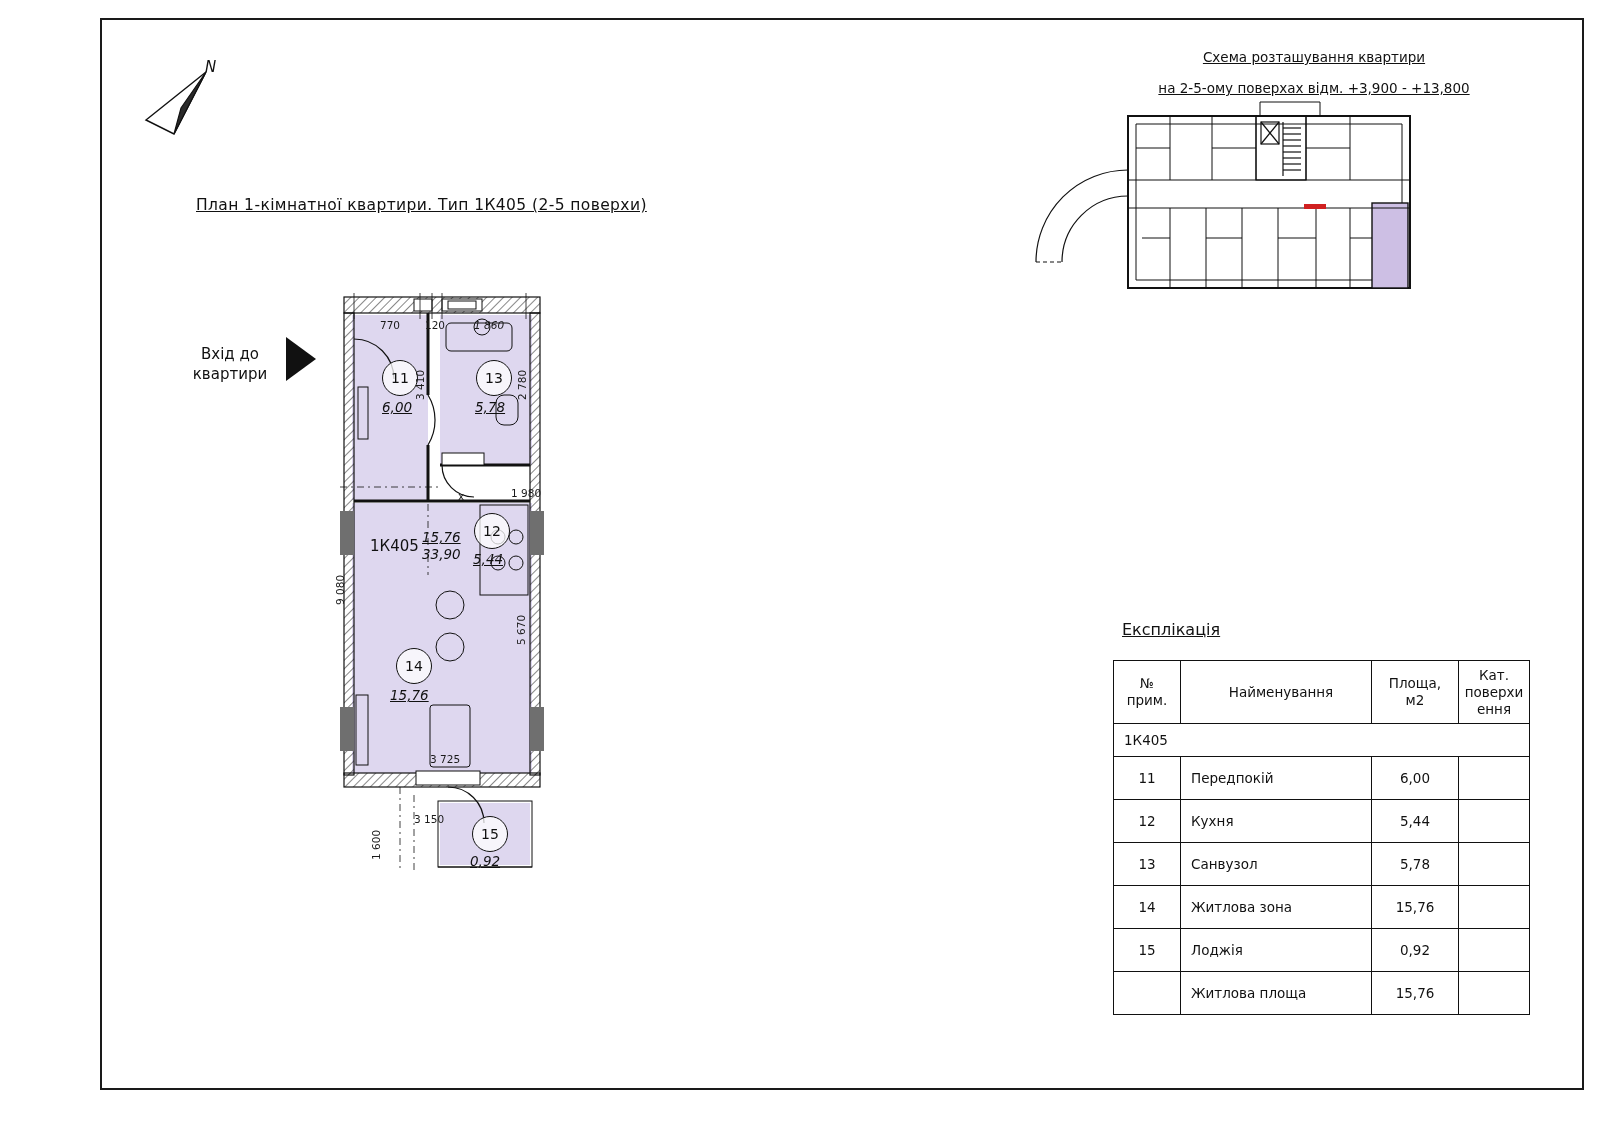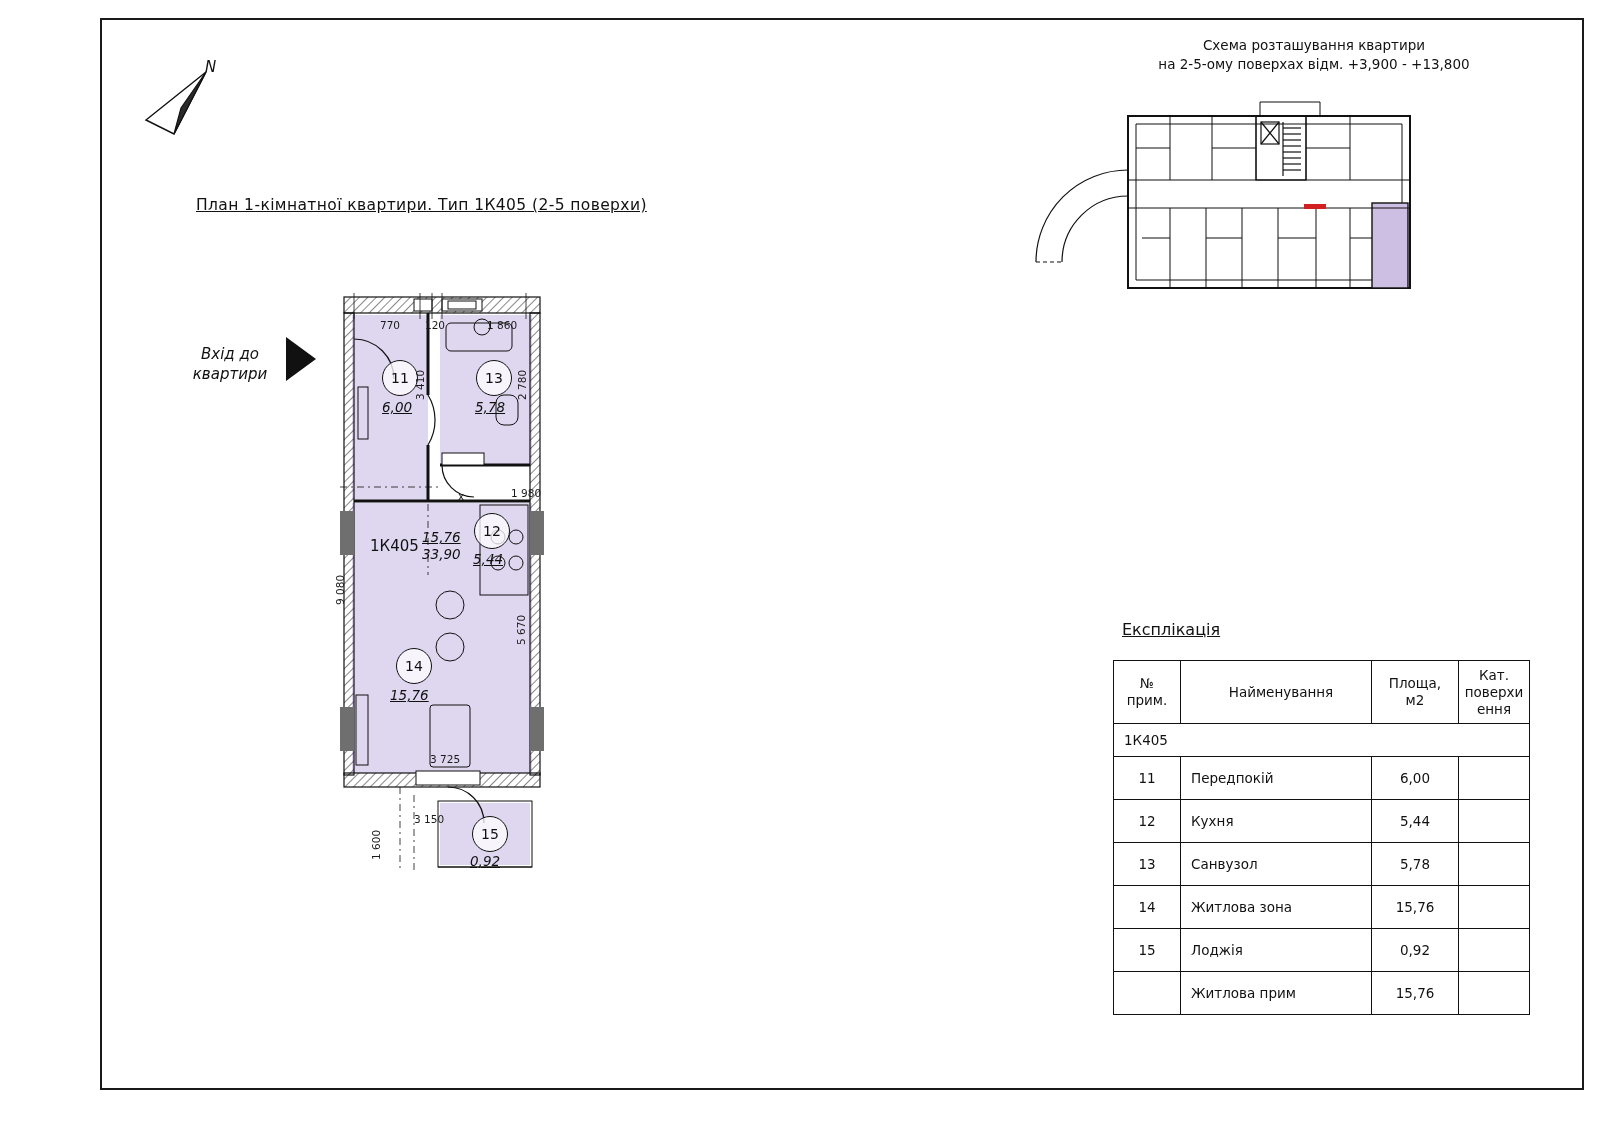--- a/index.html
+++ b/index.html
@@ -51,42 +51,41 @@
     white-space: nowrap;
   }
   .entrance-label {
     position: absolute;
     left: 175px;
     top: 344px;
     font-size: 15px;
     line-height: 20px;
     text-align: center;
     width: 110px;
-    font-style: italic;
   }
   .entrance-arrow {
     position: absolute;
     left: 286px;
     top: 337px;
     width: 0;
     height: 0;
     border-top: 22px solid transparent;
     border-bottom: 22px solid transparent;
     border-left: 30px solid #111111;
   }
   .scheme-title {
     position: absolute;
     left: 1124px;
     top: 36px;
     width: 380px;
     text-align: center;
     font-size: 13.5px;
     line-height: 19px;
   }
-  .scheme-title span { display: block; }
+  .scheme-title span { text-decoration: underline; display: block; margin-top: 12px; }
 
   
   .plan-wrap {
     position: absolute;
     left: 330px;
     top: 275px;
     width: 300px;
     height: 610px;
   }
   .room-num {
@@ -384,21 +383,21 @@
   
   <div class="apt-code" style="left:40px; top:262px;">1К405</div>
   <div class="apt-areas" style="left:92px; top:254px;">
     <span class="top">15,76</span>
     <span>33,90</span>
   </div>
 
   
   <div class="dim" style="left:50px; top:44px;">770</div>
   <div class="dim" style="left:95px; top:44px;">120</div>
-  <div class="dim" style="left:157px; top:44px;">1 860</div>
+  <div class="dim" style="left:144px; top:44px;font-style:italic;">1 860</div>
   <div class="dim vert" style="left:84px; top:125px;">3 410</div>
   <div class="dim vert" style="left:186px; top:125px;">2 780</div>
   <div class="dim" style="left:145px; top:212px;margin-left:36px;">1 980</div>
   <div class="dim" style="left:128px; top:215px;">х</div>
   <div class="dim vert" style="left:4px; top:330px;">9 080</div>
   <div class="dim vert" style="left:185px; top:370px;">5 670</div>
   <div class="dim" style="left:100px; top:478px;">3 725</div>
   <div class="dim" style="left:84px; top:538px;">3 150</div>
   <div class="dim vert" style="left:40px; top:585px;">1 600</div>
 </div>
@@ -453,18 +452,18 @@
       <td class="c-cat"></td>
     </tr>
     <tr>
       <td class="c-num">15</td>
       <td class="c-name">Лоджія</td>
       <td class="c-area">0,92</td>
       <td class="c-cat"></td>
     </tr>
     <tr>
       <td class="c-num"></td>
-      <td class="c-name">Житлова прим</td>
+      <td class="c-name">Житлова площа</td>
       <td class="c-area">15,76</td>
       <td class="c-cat"></td>
     </tr>
   </tbody>
 </table>
 
 </body></html>

